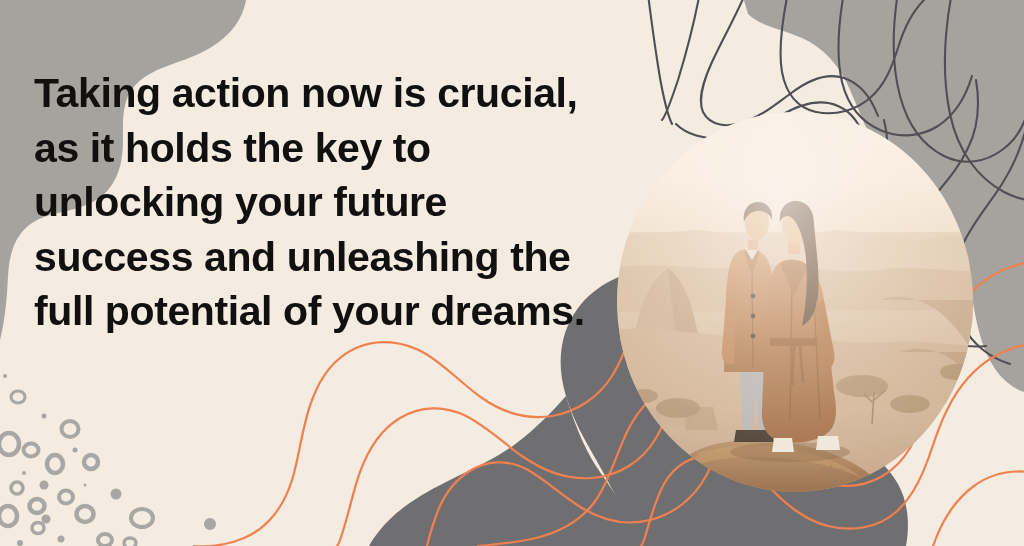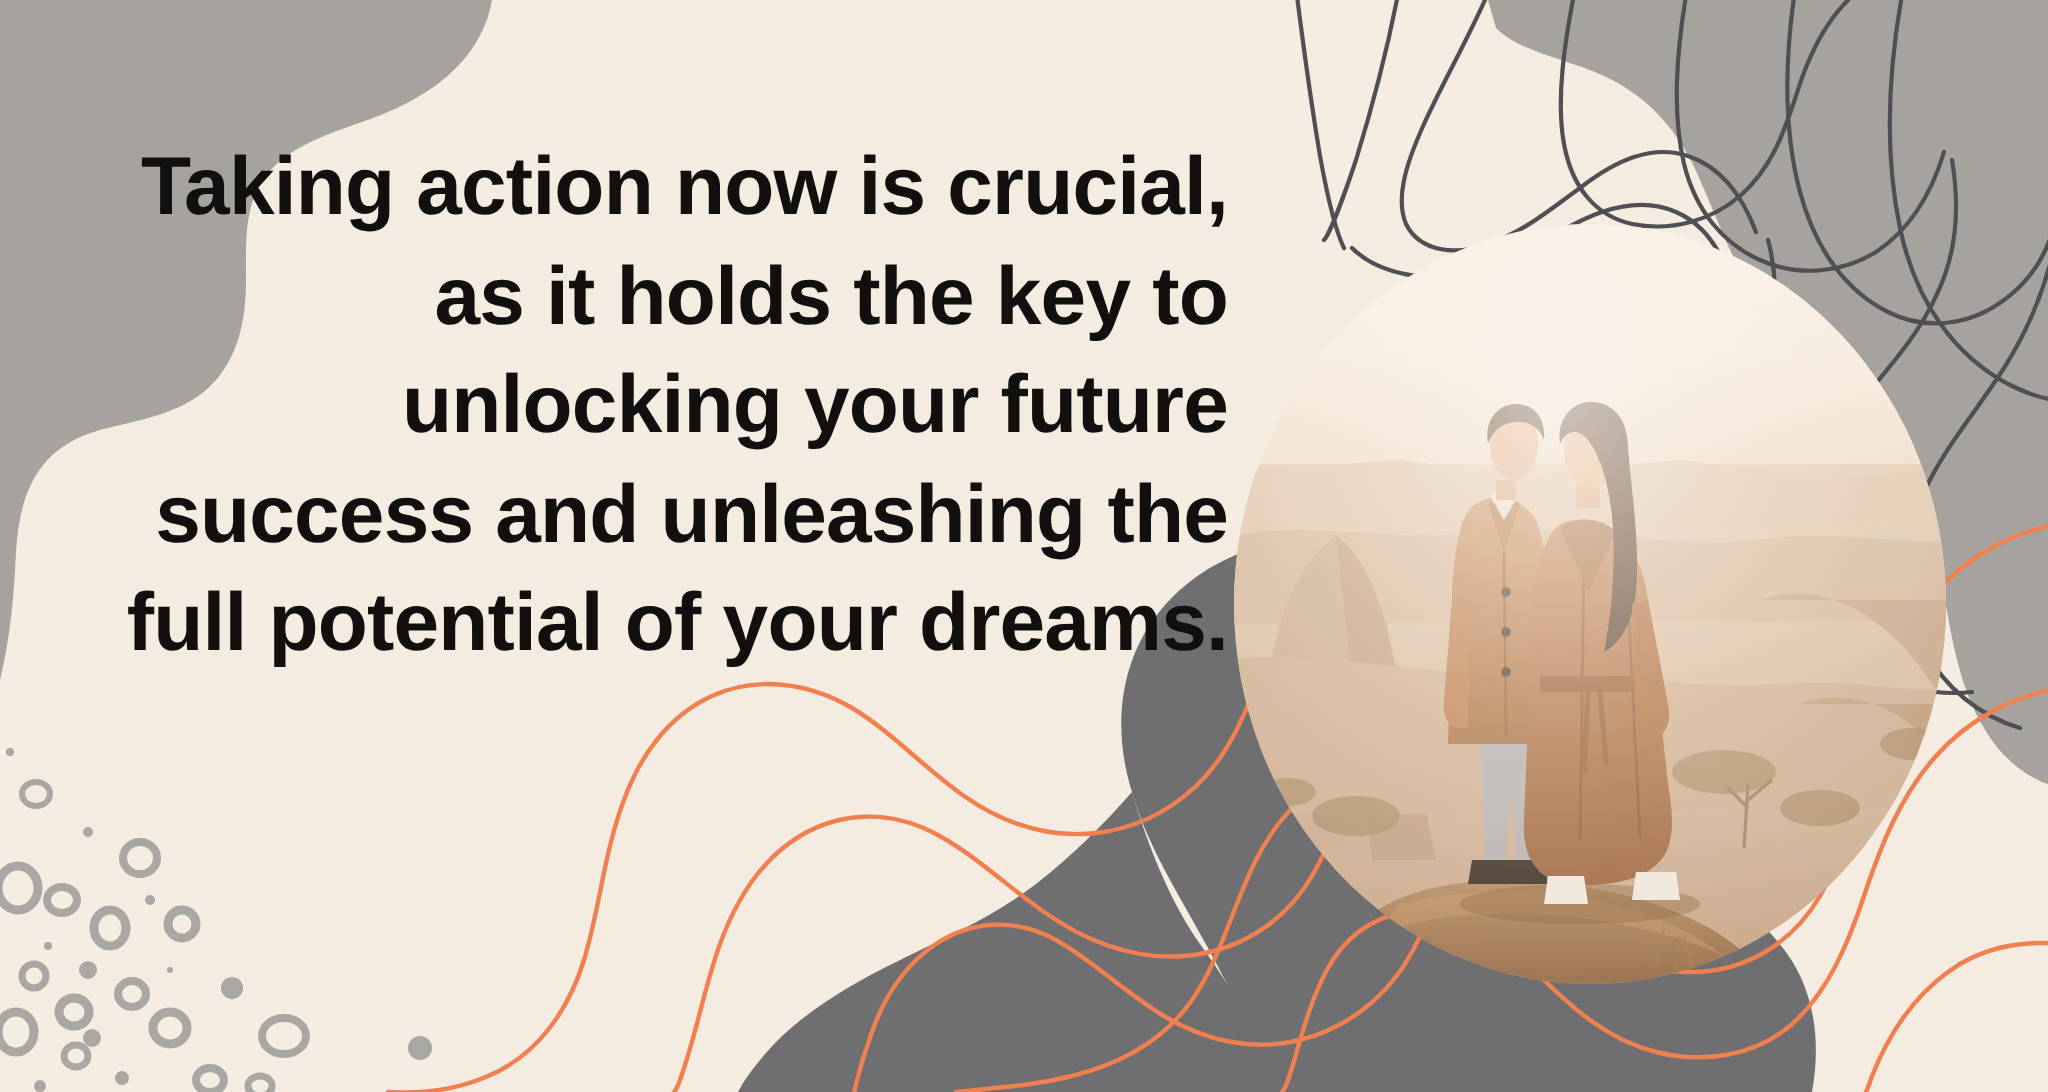--- a/index.html
+++ b/index.html
@@ -23,21 +23,21 @@
   }
   .layer svg { display: block; }
 
   
   #quote-block {
     position: absolute;
     left: 34px;
     top: 66px;
     width: 580px;
     z-index: 40;
-    text-align: right;
+    text-align: left;
   }
   #quote-text {
     margin: 0;
     font-family: "Liberation Sans", sans-serif;
     font-weight: 700;
     font-size: 41px;
     line-height: 1.33;
     letter-spacing: -0.4px;
     color: #11100F;
     white-space: pre-line;

